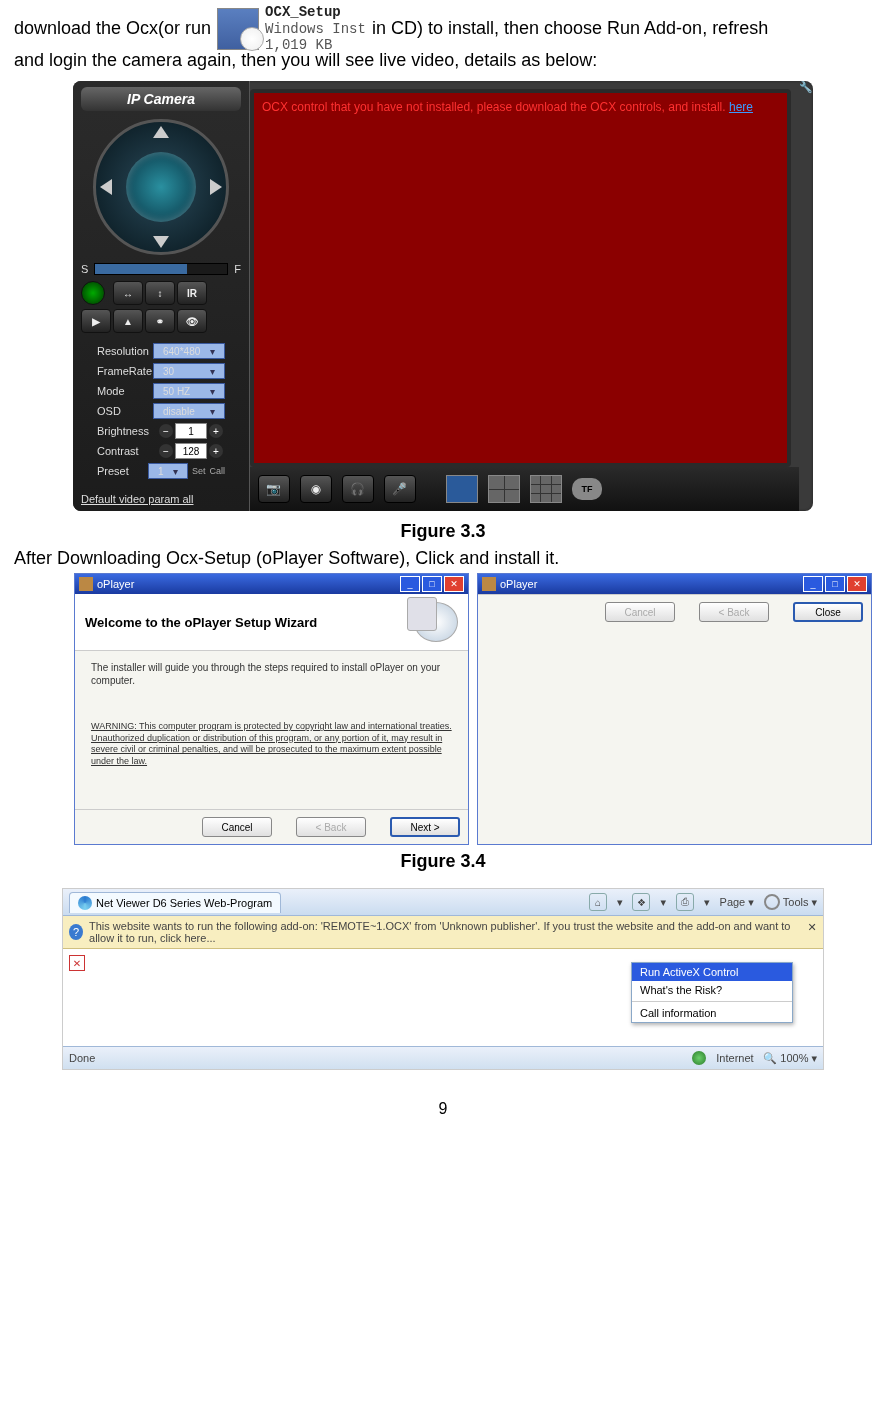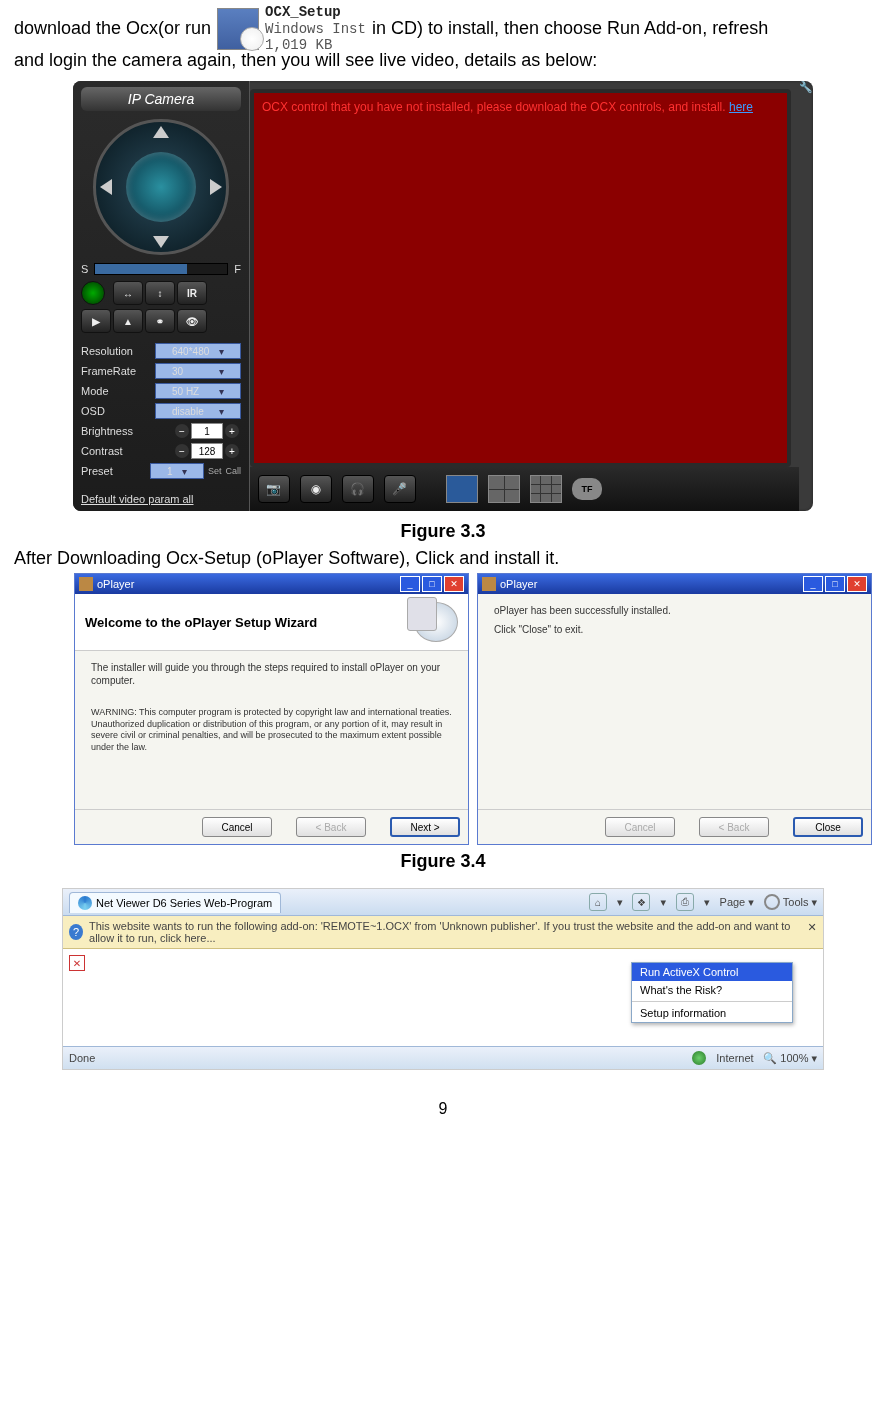--- a/index.html
+++ b/index.html
@@ -51,21 +51,21 @@
     width: 160px;
     background: linear-gradient(#2b2b2b,#1c1c1c);
     border-right:1px solid #555;
     display:flex; flex-direction:column;
     padding:6px 8px 0 8px;
     color:#ddd;
   }
   .ipcam-logo {
     height:24px; border-radius:6px;
     background: linear-gradient(#666,#333);
-    color:#fff; font-weight:normal; font-style:italic;
+    color:#fff; font-weight:bold; font-style:italic;
     font-size:14px; display:flex; align-items:center; justify-content:center;
     margin-bottom:4px;
   }
   .dial {
     width:130px; height:130px; border-radius:50%;
     margin:4px auto 6px auto;
     background: radial-gradient(circle at 50% 50%, #2a4a5a, #06141a);
     border:3px solid #555;
     position:relative;
   }
@@ -93,25 +93,25 @@
     margin-bottom:8px;
   }
   .sq {
     width:28px; height:22px; border-radius:4px;
     background: linear-gradient(#555,#222);
     color:#eee; font-size:10px; font-weight:bold;
     display:flex; align-items:center; justify-content:center;
     border:1px solid #111;
   }
   .sq.rec { background: radial-gradient(#0a0,#030); border-radius:50%; width:22px; height:22px; }
-  .param-row { display:flex; align-items:center; justify-content:space-between; margin:2px 0; }
+  .param-row { display:flex; align-items:center; justify-content:space-between; margin:2px 16px; }
   .param-row label { font-size:11px; }
   .param-row .sel {
     background:#9bb8e8; border:1px solid #3a5aa0;
-    font-size:10px; padding:0 16px; height:14px; display:flex; align-items:center;
+    font-size:10px; padding:0 9px; height:14px; display:flex; align-items:center;
     min-width:52px; justify-content:space-between;
   }
   .param-row .sel::after { content:"▾"; margin-left:3px; color:#335; }
   .spin { display:flex; align-items:center; }
   .spin .b { width:14px; height:14px; background:#333; color:#fff; border-radius:50%; display:flex; align-items:center; justify-content:center; font-size:10px; margin:0 2px;}
   .spin input { width:26px; height:12px; font-size:10px; text-align:center; border:1px solid #888; }
   .preset-row .sel { min-width:20px; }
   .preset-row .tiny { font-size:9px; color:#aaa; margin-left:4px; }
   .default-link { font-size:11px; text-decoration:underline; margin-top:12px; }
 
@@ -168,21 +168,21 @@
   .inst-titlebar .wbtn.close { background:#e04030; }
   .inst-header {
     background:#fff; padding:8px 10px;
     display:flex; justify-content:space-between; align-items:center;
     border-bottom:1px solid #ccc;
   }
   .inst-header .h { font-size:13px; font-weight:bold; }
   .inst-header .disc { width:42px; height:38px; border-radius:50%; background:radial-gradient(#fff,#bcd); border:1px solid #aaa; position:relative;}
   .inst-header .disc::before { content:""; position:absolute; top:-6px; left:-8px; width:28px; height:32px; background:#e0e0e8; border:1px solid #aaa; border-radius:3px;}
   .inst-body { flex:1; padding:10px 16px; color:#333; font-size:10px; line-height:1.3; }
-  .inst-body .warn { margin-top:20px; font-size:9px; }
+  .inst-body .warn { margin-top:34px; font-size:9px;text-decoration:underline; }
   .inst-footer { height:34px; border-top:1px solid #ccc; display:flex; justify-content:flex-end; align-items:center; padding:0 8px; gap:24px; }
   .inst-footer button {
     width:70px; height:20px; font-size:10px;
     border:1px solid #888; border-radius:3px;
     background:linear-gradient(#fff,#e0e0e0);
   }
   .inst-footer button.primary { border:2px solid #2a5ab0; }
   .inst-footer button:disabled { color:#aaa; }
 
   
@@ -383,24 +383,20 @@
 
   <div class="installer">
     <div class="inst-titlebar">
       <div class="ticon"></div>
       <span>oPlayer</span>
       <div class="spacer"></div>
       <div class="wbtn">_</div>
       <div class="wbtn">□</div>
       <div class="wbtn close">✕</div>
     </div>
-    <div class="inst-body">
-      <div>oPlayer has been successfully installed.</div>
-      <div style="margin-top:6px">Click "Close" to exit.</div>
-    </div>
     <div class="inst-footer">
       <button disabled="">Cancel</button>
       <button disabled="">&lt; Back</button>
       <button class="primary">Close</button>
     </div>
   </div>
 </div>
 
 <div class="fig-caption">Figure 3.4</div>
 
@@ -432,21 +428,21 @@
     <div class="qicon">?</div>
     <span>This website wants to run the following add-on: 'REMOTE~1.OCX' from 'Unknown publisher'. If you trust the website and the add-on and want to allow it to run, click here...</span>
     <div class="close">✕</div>
   </div>
   <div class="ie-body">
     <div class="ximg">✕</div>
     <div class="ctx-menu">
       <div class="mi hi">Run ActiveX Control</div>
       <div class="mi">What's the Risk?</div>
       <div class="sep"></div>
-      <div class="mi">Setup information</div>
+      <div class="mi">Call information</div>
     </div>
   </div>
   <div class="ie-status">
     <span>Done</span>
     <div class="right">
       <span class="globe"></span>
       <span>Internet</span>
       <div class="zoom">
         <span>🔍</span>
           <span>100%</span>

